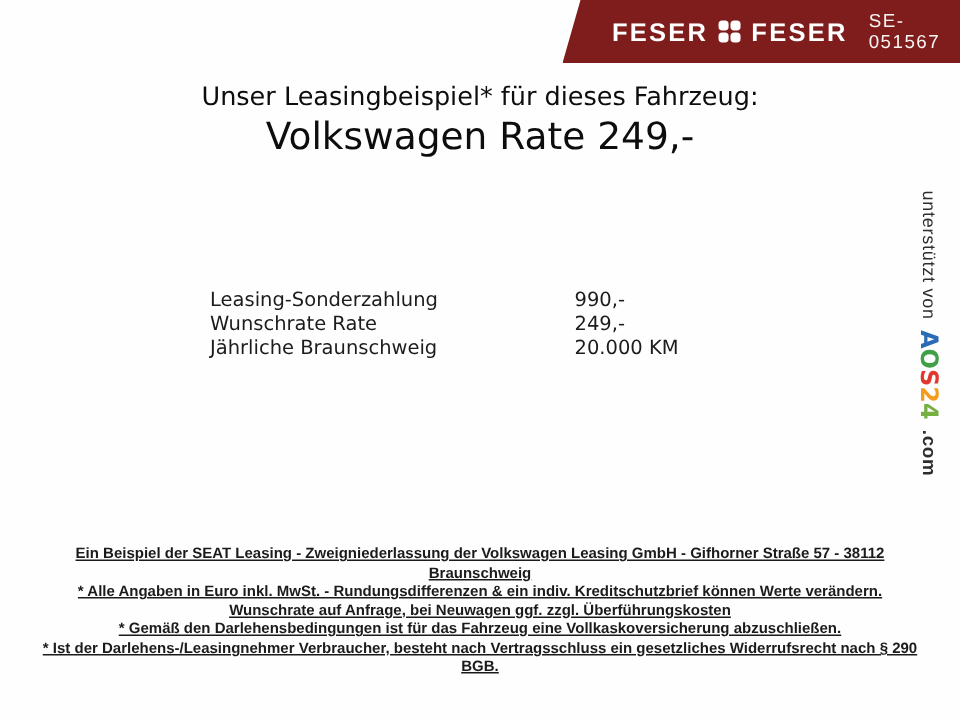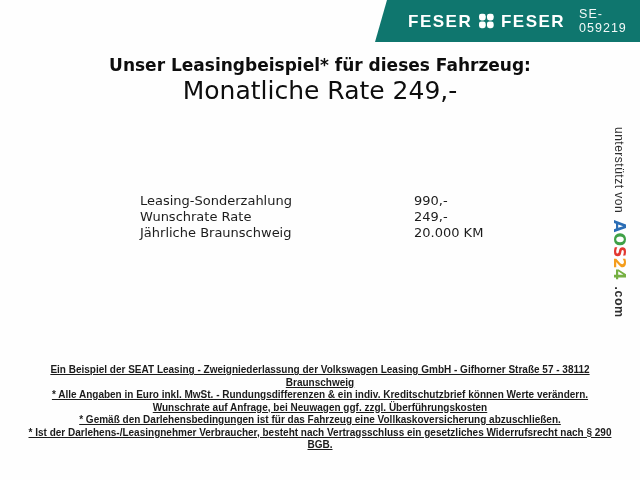--- a/index.html
+++ b/index.html
@@ -41,39 +41,39 @@
     opacity: 0.95;
   }
 
   
   .h1 {
     position: absolute;
     top: 55px; left: 0; right: 0;
     text-align: center;
     font-size: 17px;
     color: #0d0d0d;
-    font-weight: 700;
+    font-weight: 400;
   }
   .h2 {
     position: absolute;
     top: 76px; left: 0; right: 0;
     text-align: center;
     font-size: 25px;
     color: #0d0d0d;
     font-weight: 400;
   }
 
   
   .details {
     position: absolute;
     top: 193px; left: 140px;
     font-size: 13px;
     color: #1c1c1c;
   }
-  .details .row { display: flex; line-height: 16px; gap: 31px; }
+  .details .row { display: flex; line-height: 16px; }
   .details .lbl { width: 243px; }
   .details .val { white-space: nowrap; }
 
   
   .sidebar {
     position: absolute;
     top: 127px; right: 11px;
     writing-mode: vertical-rl;
     text-orientation: mixed;
     font-family: "Liberation Sans", sans-serif;
@@ -103,36 +103,36 @@
     color: #1b1b1b;
     text-decoration: underline;
   }
   .footnotes p { margin: 0; }
 </style>
 </head>
 <body>
 
 <div class="page">
 
-  <header class="banner" style="background-color: #0f766e;">
+  <header class="banner" style="background-color: #7f1d1d;">
     <span class="brand">FESER</span>
     <svg class="clover" width="22" height="22" viewBox="0 0 24 24" aria-hidden="true">
       <g fill="#ffffff">
         <rect x="2.6" y="2.6" width="8.6" height="8.6" rx="3.2"></rect>
         <rect x="12.8" y="2.6" width="8.6" height="8.6" rx="3.2"></rect>
         <rect x="2.6" y="12.8" width="8.6" height="8.6" rx="3.2"></rect>
         <rect x="12.8" y="12.8" width="8.6" height="8.6" rx="3.2"></rect>
       </g>
     </svg>
     <span class="brand">FESER</span>
-    <span class="banner-ref">SE-059219</span>
+    <span class="banner-ref">SE-051567</span>
   </header>
 
   <div class="h1">Unser Leasingbeispiel* für dieses Fahrzeug:</div>
-  <div class="h2">Monatliche Rate 249,-</div>
+  <div class="h2">Volkswagen Rate 249,-</div>
 
   <div class="details">
     <div class="row">
       <span class="lbl">Leasing-Sonderzahlung</span>
       <span class="val">990,-</span>
     </div>
     <div class="row">
       <span class="lbl">Wunschrate Rate</span>
       <span class="val">249,-</span>
     </div>

